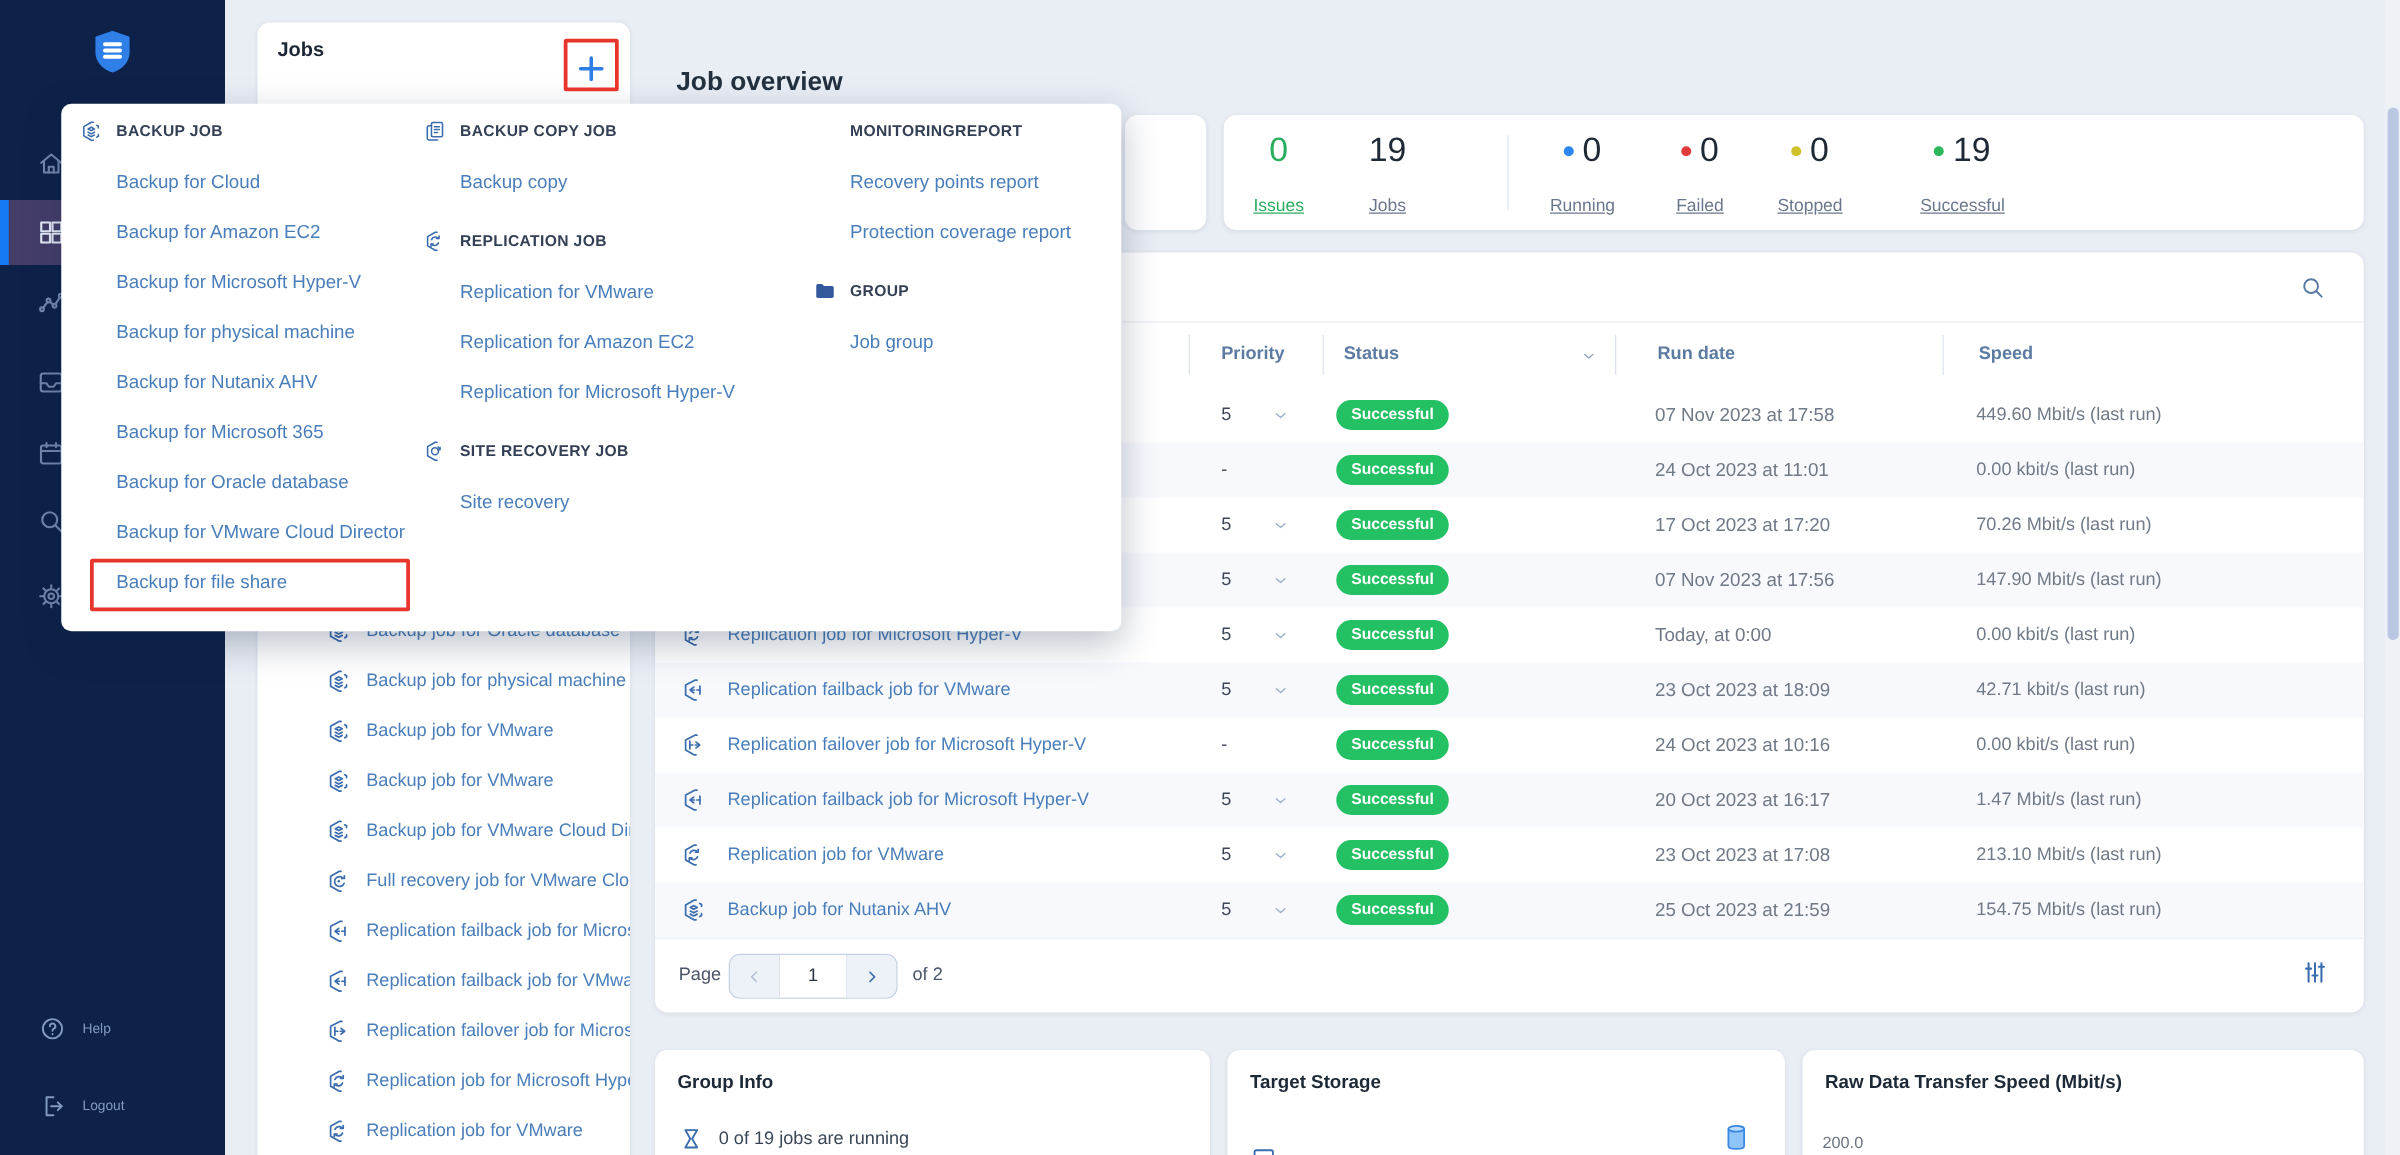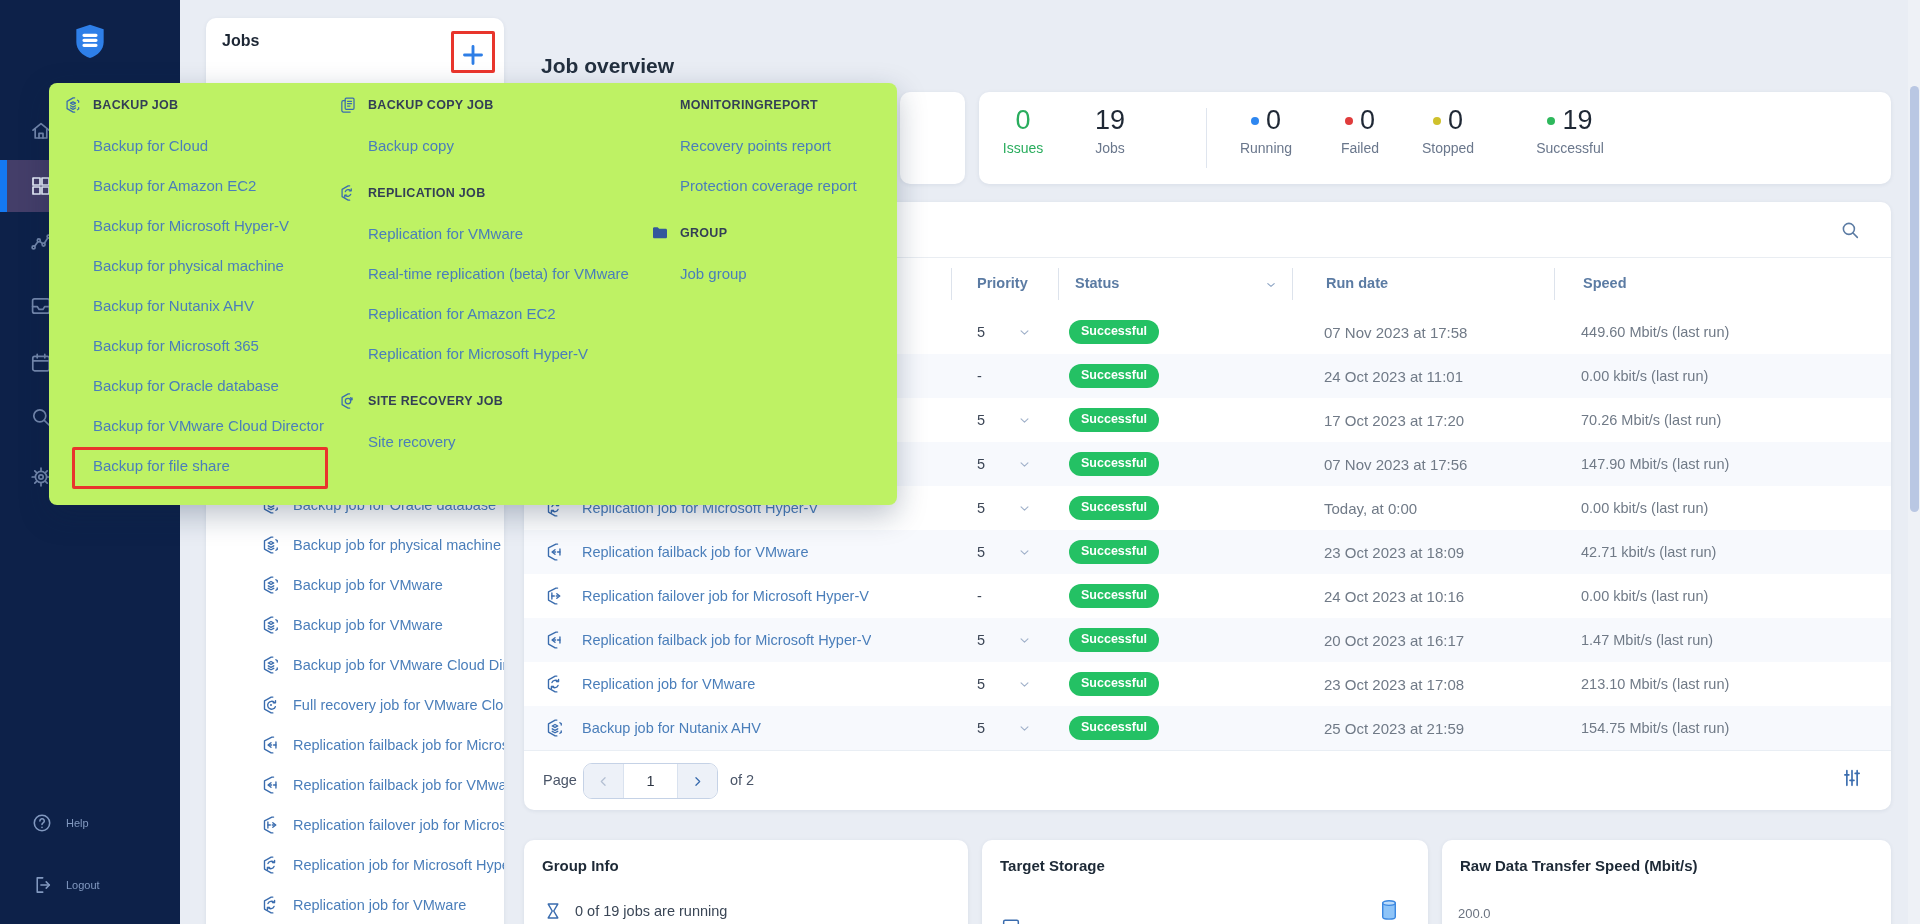--- a/index.html
+++ b/index.html
@@ -35,21 +35,21 @@
   .jitem .jlabel{margin-left:11px;font-size:14.5px;color:var(--c-link,#4a7eba);white-space:nowrap;overflow:hidden;width:215px;}
 
   
   .page-title{position:absolute;left:541px;top:40px;font-size:21px;font-weight:700;color:#23303f;}
   .stats-fragment{left:900px;top:92px;width:65px;height:92px;}
   .stats-card{left:979px;top:92px;width:912px;height:92px;}
   .stat{position:absolute;top:0;height:92px;width:120px;}
   .stat .numline{position:absolute;top:13px;left:0;right:0;display:flex;align-items:center;justify-content:center;gap:7px;}
   .stat .dot{width:8px;height:8px;border-radius:50%;}
   .stat .num{font-size:27px;color:#1f2835;}
-  .stat .slabel{position:absolute;top:48px;left:0;right:0;text-align:center;font-size:14px;color:#6a778c;}
+  .stat .slabel{position:absolute;top:64px;left:0;right:0;text-align:center;font-size:14px;color:#6a778c;text-decoration:underline;}
   .stat-divider{position:absolute;left:227px;top:16px;width:1px;height:60px;background:#dfe5ee;}
 
   
   .table-card{left:524px;top:202px;width:1367px;height:608px;}
   .toolbar{position:absolute;left:0;top:0;width:100%;height:56px;border-bottom:1px solid #e9edf2;}
   .toolbar .search{position:absolute;right:30px;top:17px;width:22px;height:22px;color:#5b7ba3;cursor:pointer;}
   .thead{position:absolute;left:0;top:56px;width:100%;height:52px;font-size:14.5px;color:#5b7ba3;font-weight:700;}
   .thead span.h{position:absolute;top:17px;}
   .vsep{position:absolute;top:10px;width:1px;height:32px;background:#dde3ec;}
   .sort{position:absolute;top:20px;width:14px;height:14px;color:#8aa2c2;cursor:pointer;}
@@ -89,21 +89,21 @@
   .bp-speed{left:1442px;width:449px;}
   .bp-title{position:absolute;left:18px;top:17px;font-size:15px;font-weight:700;color:#1d2936;}
   .bp-row{position:absolute;left:18px;top:60px;display:flex;align-items:center;}
   .bp-row .ic{width:22px;height:22px;color:#3a6cae;flex:0 0 22px;}
   .bp-text{margin-left:11px;font-size:14.5px;color:#3a4656;}
   .bp-link{margin-left:11px;font-size:14.5px;color:var(--c-link,#4a7eba);cursor:pointer;margin-top:38px;}
   .bp-cyl{position:absolute;right:26px;top:56px;width:26px;height:28px;}
   .axis-max{position:absolute;left:16px;top:66px;font-size:13px;color:#6b7380;}
 
   
-  .dropdown{position:absolute;left:49px;top:83px;width:848px;height:422px;background:#bef264;
+  .dropdown{position:absolute;left:49px;top:83px;width:848px;height:422px;background:#ffffff;
     border-radius:8px;box-shadow:0 10px 30px rgba(15,35,70,.28);z-index:40;}
   .mcol{position:absolute;top:2px;}
   .mcol1{left:14px;width:265px;}
   .mcol2{left:289px;width:300px;}
   .mcol3{left:601px;width:235px;}
   .msec+.msec{margin-top:8px;}
   .mrow{height:40px;display:flex;align-items:center;}
   .mrow .micon{width:30px;flex:0 0 30px;height:20px;color:#3a6cae;display:flex;align-items:center;}
   .mrow .micon .ic{width:20px;height:20px;}
   .mhead .mtext{font-size:12.5px;font-weight:700;color:#333f55;letter-spacing:.3px;}
@@ -788,24 +788,20 @@
               </span>
             </span>
             <span class="mtext">REPLICATION JOB</span>
           </div>
           <div class="mrow mitem">
             <span class="micon"></span>
             <span class="mtext">Replication for VMware</span>
           </div>
           <div class="mrow mitem">
             <span class="micon"></span>
-            <span class="mtext">Real-time replication (beta) for VMware</span>
-          </div>
-          <div class="mrow mitem">
-            <span class="micon"></span>
             <span class="mtext">Replication for Amazon EC2</span>
           </div>
           <div class="mrow mitem">
             <span class="micon"></span>
             <span class="mtext">Replication for Microsoft Hyper-V</span>
           </div>
         </div>
         <div class="msec">
           <div class="mrow mhead">
             <span class="micon">

